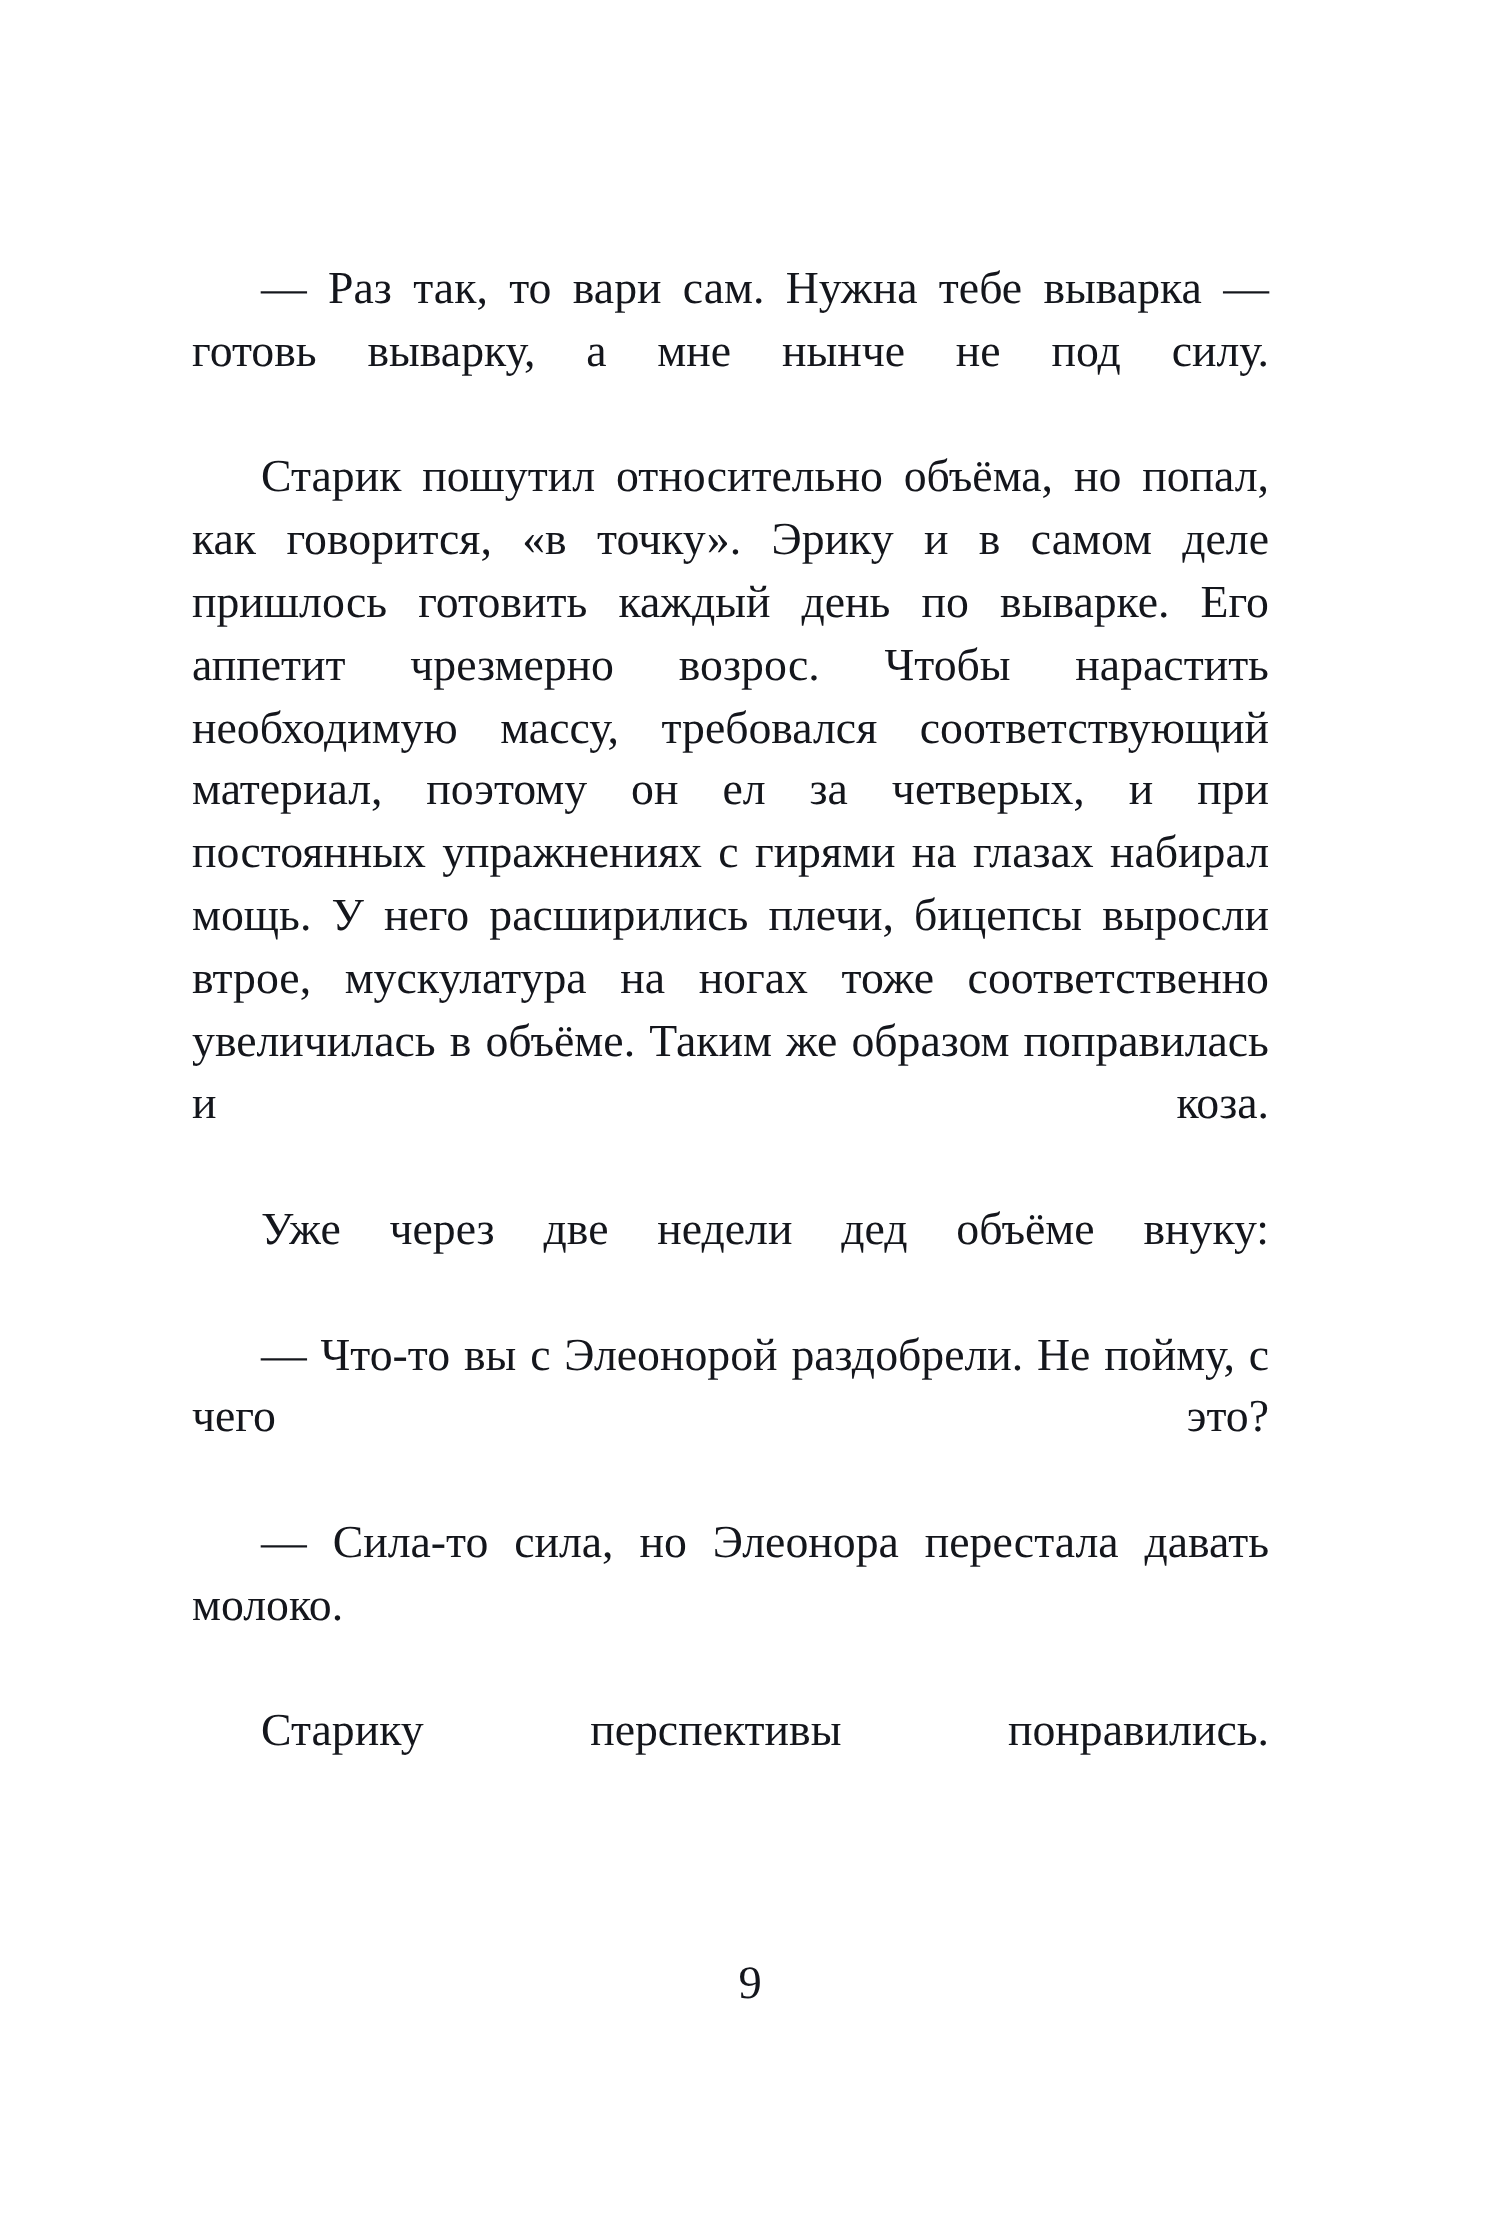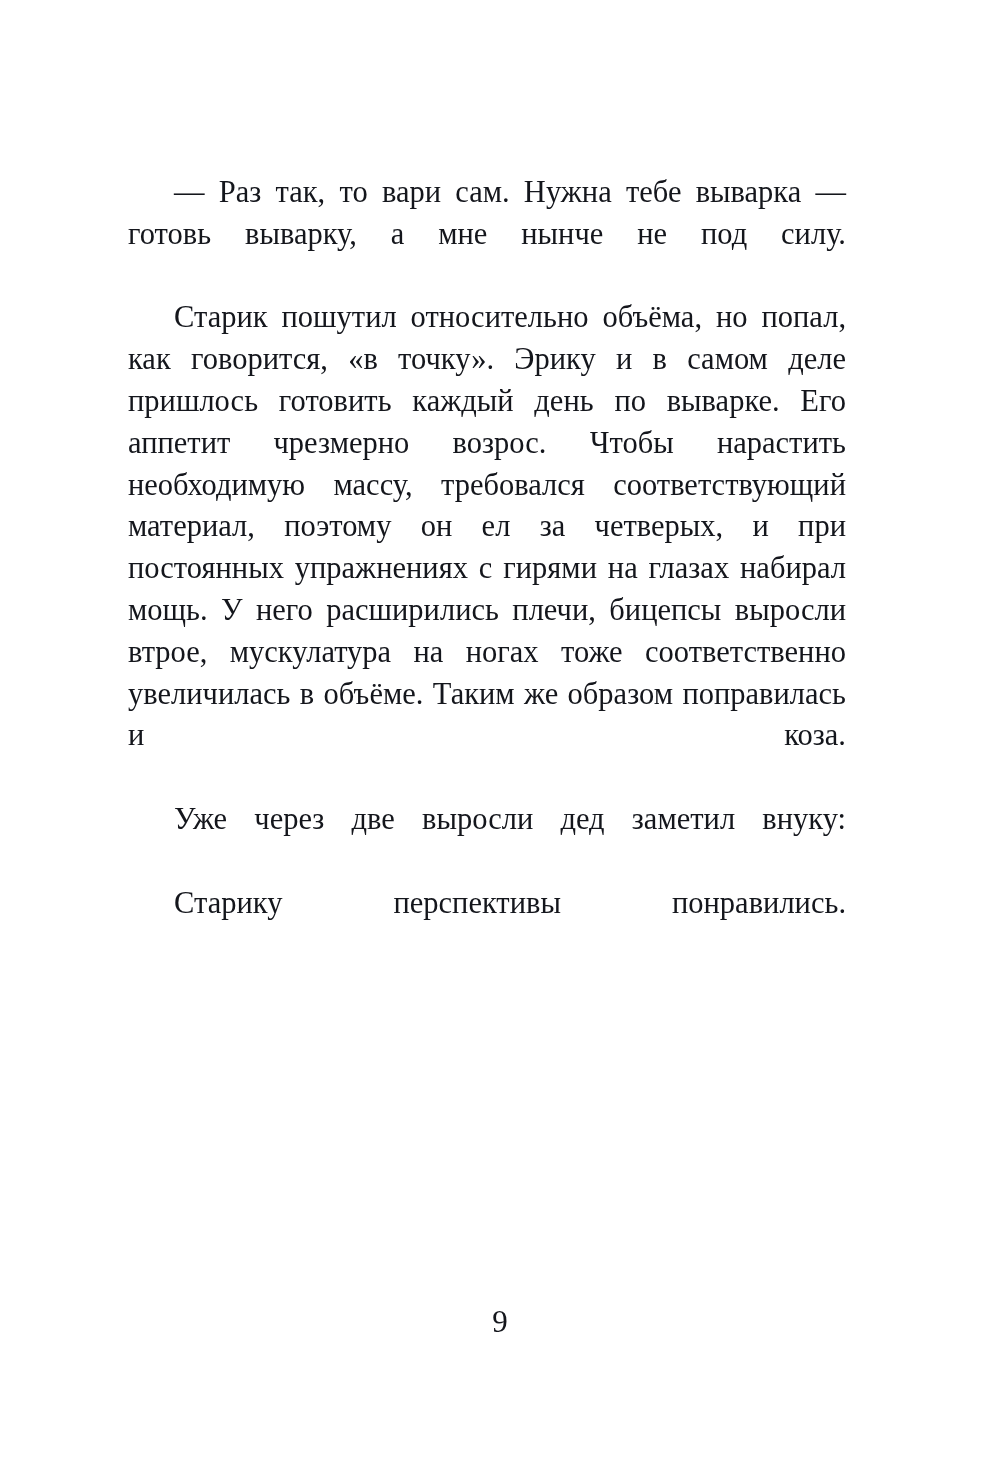--- a/index.html
+++ b/index.html
@@ -59,20 +59,22 @@
 </style>
 </head>
 <body>
 
 <div class="page">
 
   <div class="text-block">
 
     <p class="para">— Раз так, то вари сам. Нужна тебе выварка — готовь выварку, а мне нынче не под силу.</p>
     <p class="para">Старик пошутил относительно объёма, но попал, как говорится, «в точку». Эрику и в самом деле пришлось готовить каждый день по выварке. Его аппетит чрезмерно возрос. Чтобы нарастить необходимую массу, требовался соответствующий материал, поэтому он ел за четверых, и при постоянных упражнениях с гирями на глазах набирал мощь. У него расширились плечи, бицепсы выросли втрое, мускулатура на ногах тоже соответственно увеличилась в объёме. Таким же образом поправилась и коза.</p>
-    <p class="para">Уже через две выросли дед заметил внуку:</p>
+    <p class="para">Уже через две недели дед объёме внуку:</p>
+    <p class="para">— Что-то вы с Элеонорой раздобрели. Не пойму, с чего это?</p>
+    <p class="para">— Сила-то сила, но Элеонора перестала давать молоко.</p>
     <p class="para">Старику перспективы понравились.</p>
 
   </div>
 
   <div class="page-number">9</div>
 
 </div>
 
 </body></html>

